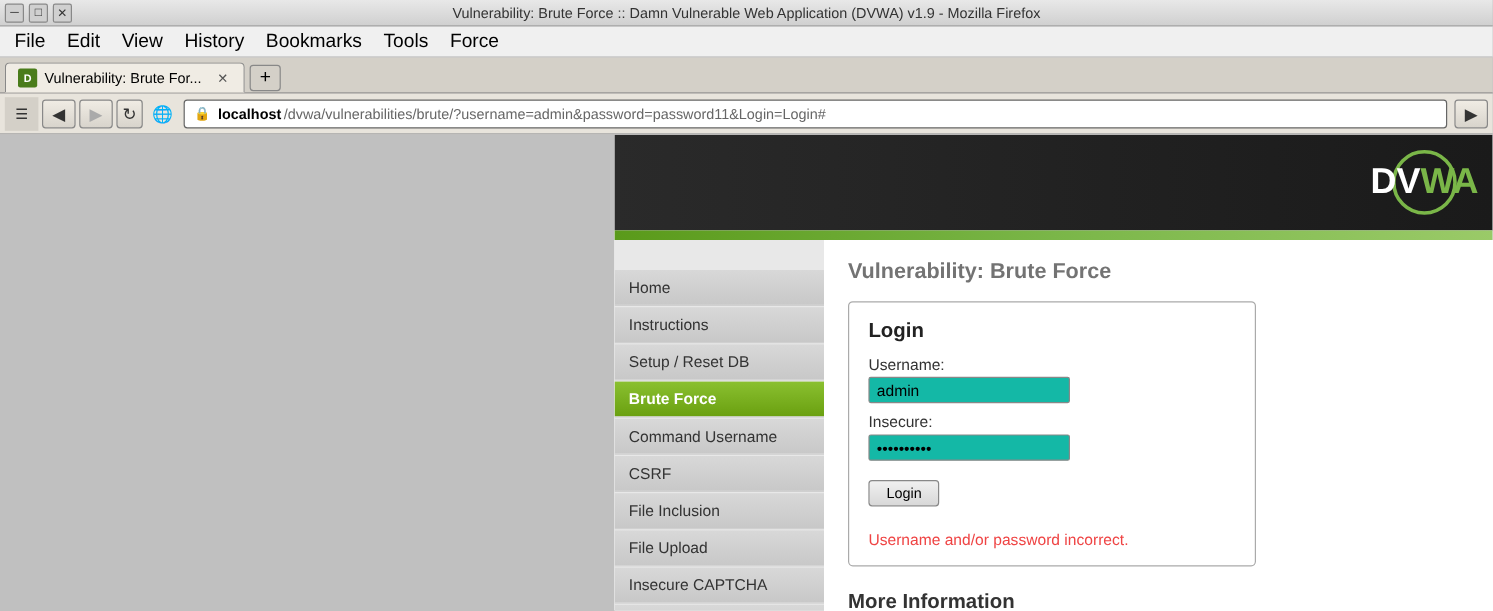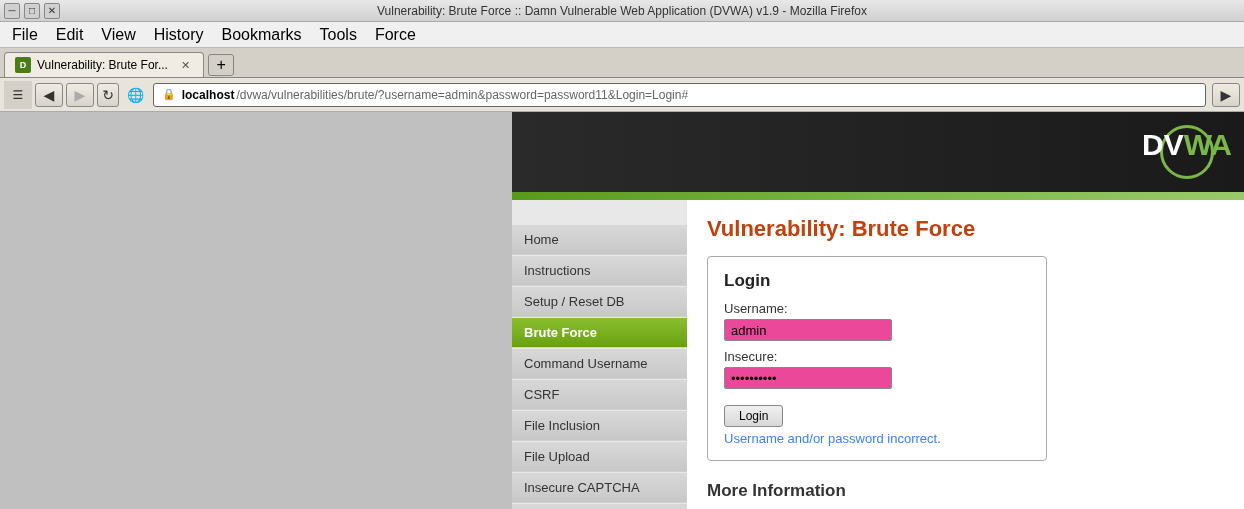--- a/index.html
+++ b/index.html
@@ -189,21 +189,21 @@
       color: white;
       font-family: Arial, sans-serif;
       display: flex;
       align-items: center;
       gap: 2px;
     }
     .dvwa-logo-circle {
       width: 54px; height: 54px;
       border-radius: 50%;
       border: 3px solid #7ab648;
-      display: flex; justify-content: center;
+      display: flex; align-items: center; justify-content: center;
       margin-left: 4px;
     }
     .dvwa-logo-inner {
       font-size: 30px;
       font-weight: bold;
       color: white;
     }
 
     
     .header-stripe {
@@ -243,23 +243,23 @@
     }
 
     
     .dvwa-content {
       flex: 1;
       padding: 16px 20px;
       overflow: auto;
       background: white;
     }
     .page-title {
-      font-size: 22px;
-      font-weight: bold;
-      color: #c2410c;
+      font-size: 18px;
+      font-weight: bold;
+      color: #737373;
       margin-bottom: 14px;
     }
 
     
     .login-box {
       border: 1px solid #aaa;
       border-radius: 4px;
       padding: 14px 16px;
       background: white;
       max-width: 340px;
@@ -272,34 +272,34 @@
     }
     .form-group { margin-bottom: 8px; }
     .form-label { font-size: 13px; color: #333; display: block; margin-bottom: 3px; }
     .form-input {
       width: 168px;
       height: 22px;
       border: 1px solid #888;
       border-radius: 2px;
       padding: 0 6px;
       font-size: 13px;
-      background: #ec4899;
+      background: #14b8a6;
     }
     .login-btn {
       margin-top: 8px;
       padding: 3px 14px;
       background: linear-gradient(to bottom, #f0f0f0, #d8d8d8);
       border: 1px solid #888;
       border-radius: 3px;
       font-size: 12px;
       cursor: pointer;
     }
     .error-msg {
-      margin-top: 4px;
-      color: #3b82f6;
+      margin-top: 20px;
+      color: #ef4444;
       font-size: 13px;
     }
     .more-info-title {
       font-size: 17px;
       font-weight: bold;
       color: #333;
       margin-top: 20px;
     }
 
     

